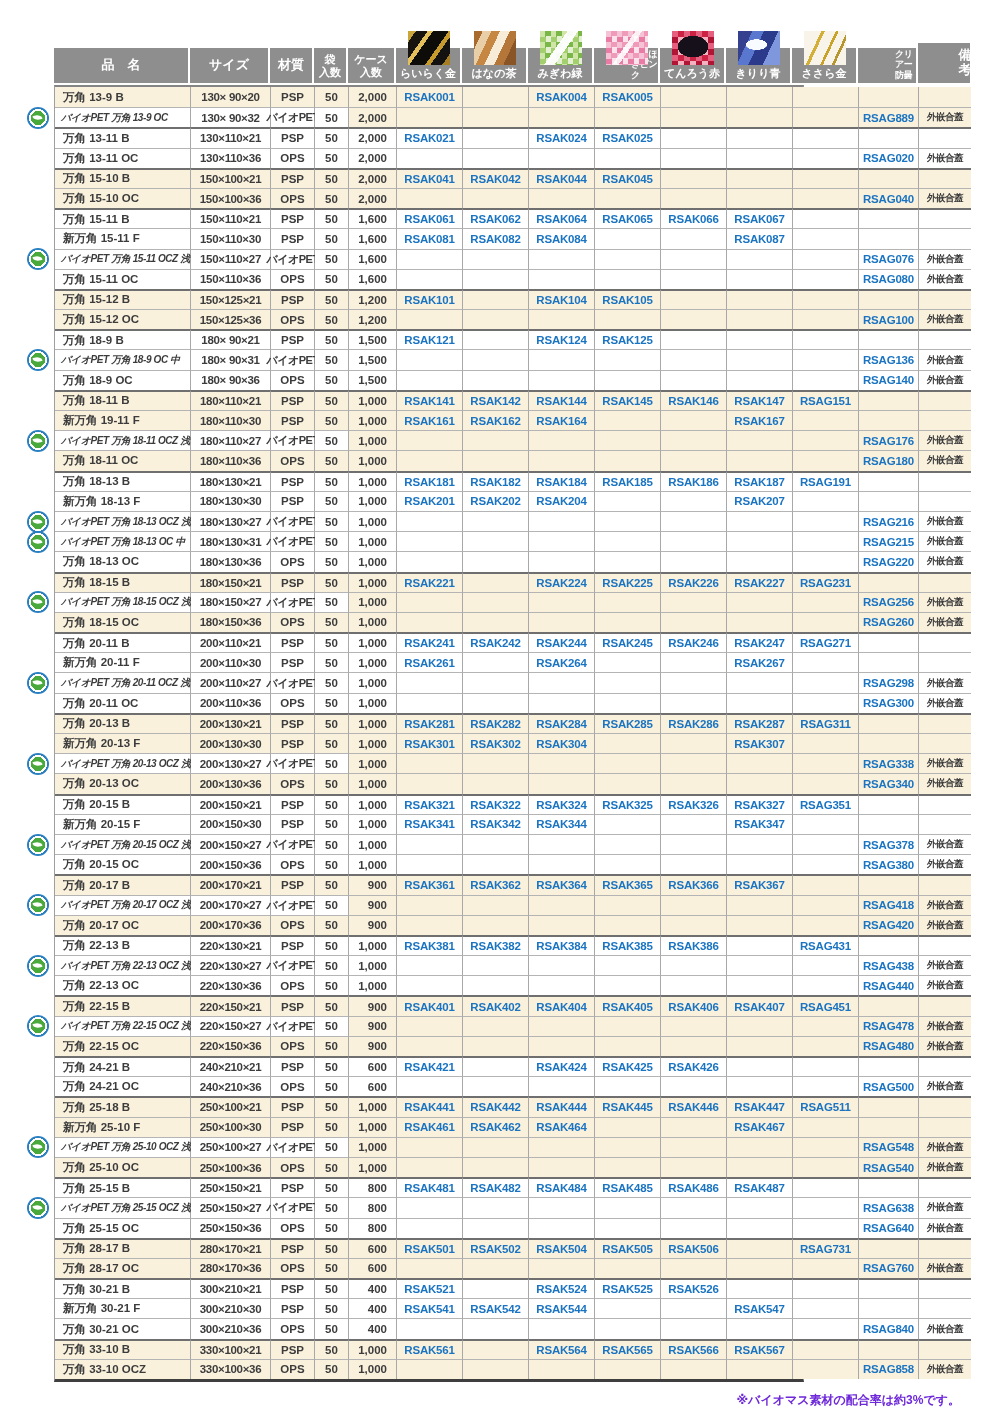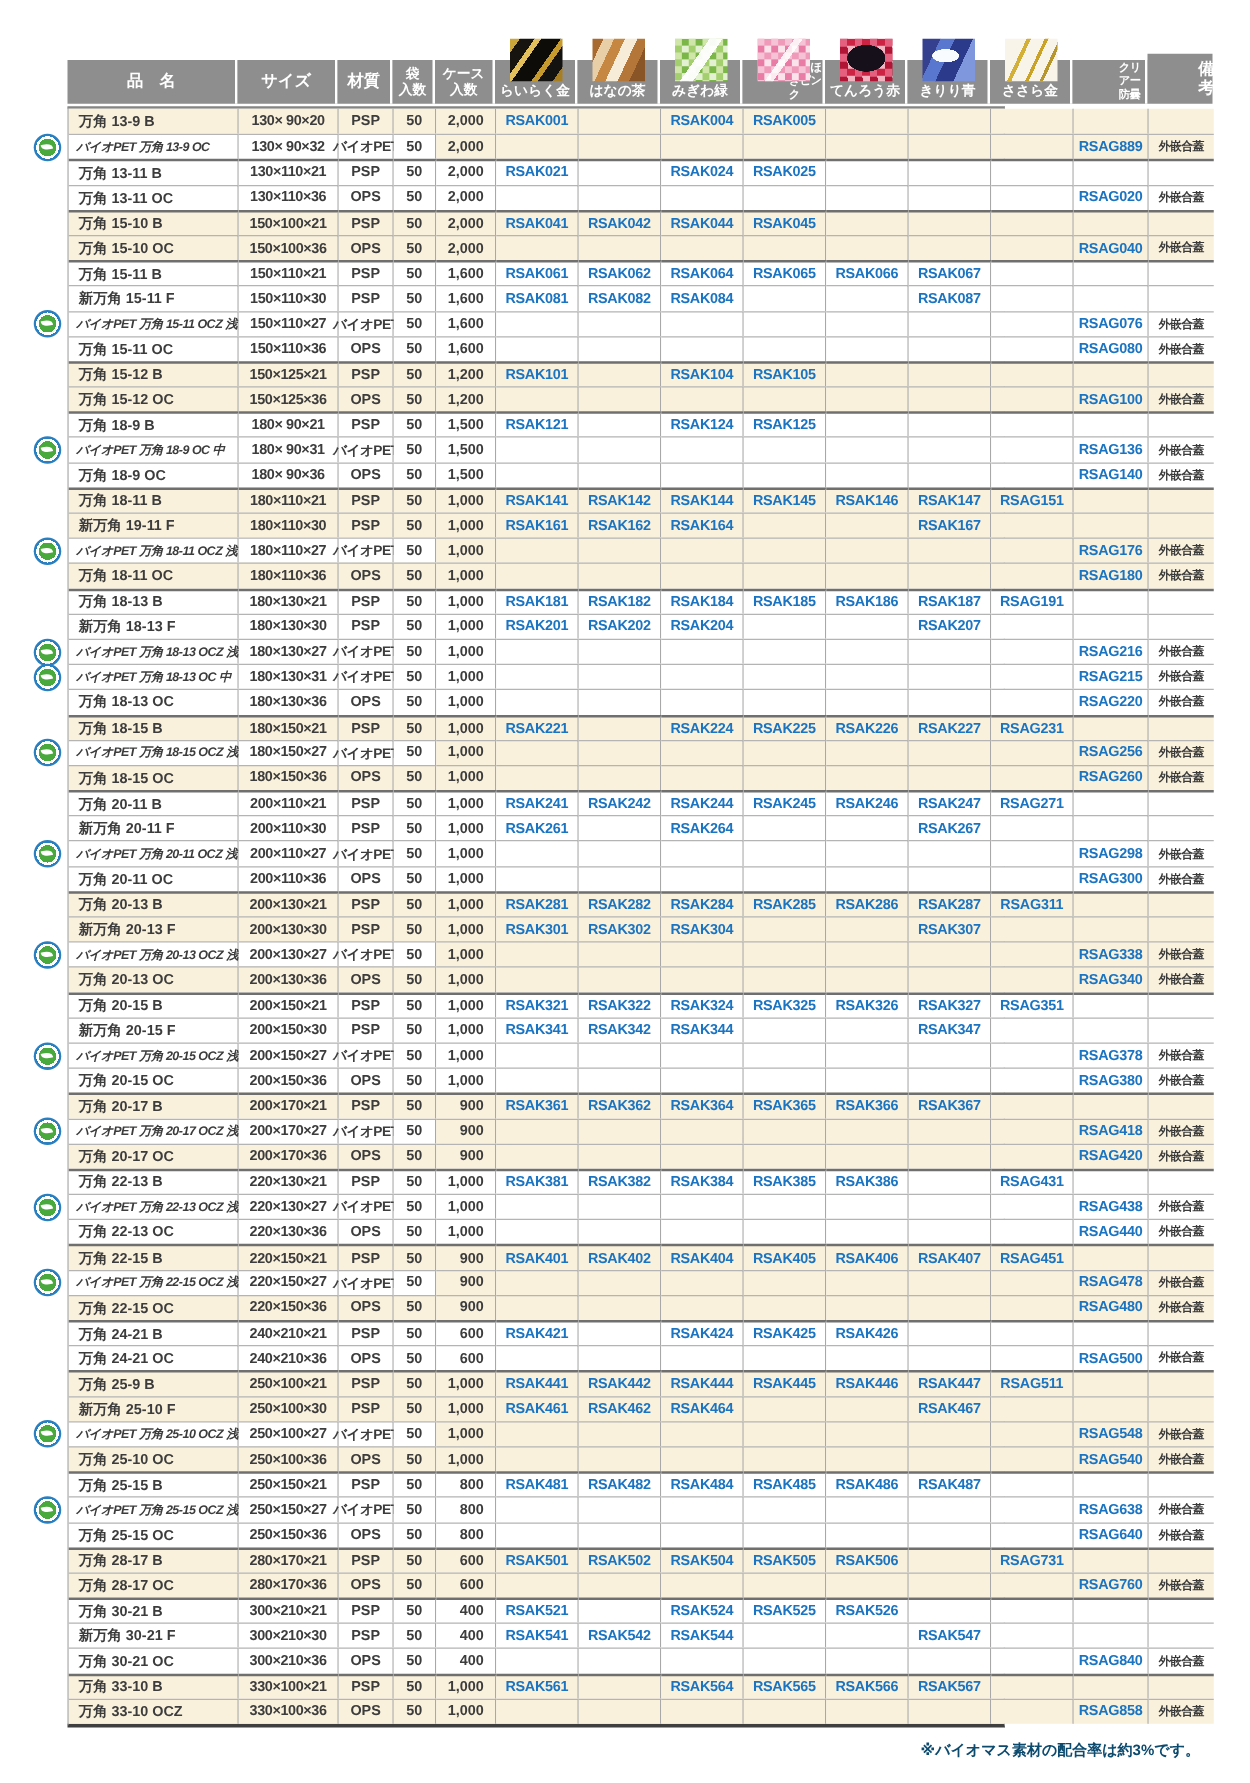--- a/index.html
+++ b/index.html
@@ -55,21 +55,21 @@
   .c.code { color:#1a74c2; font-weight:700; font-size:11.5px; letter-spacing:-0.2px; }
   .c.note { font-size:9.5px; color:#3a3a3a; letter-spacing:-0.5px; }
 
   .bio-icon { position:absolute; left:-28px; top:50%; transform:translateY(-50%);
               width:22px; height:22px; border-radius:50%;
               background:radial-gradient(circle at 50% 50%, #49a93c 0 7px, #ffffff 7px 9px, #2a7fc0 9px); }
   .bio-icon::after { content:""; position:absolute; left:6px; top:8px; width:9px; height:5px;
                      background:#fff; border-radius:0 80% 0 80%; transform:rotate(-14deg); }
 
   #footer-note { position:absolute; right:40px; top:1392px; font-size:12px;
-                 font-weight:700; color:#0c4a6e; }
+                 font-weight:700; color:#6d28d9; }
 </style>
 </head>
 <body>
 
 <div id="stage">
   <div id="tablewrap">
     <div id="header">
       <div id="hstrip">
           <div class="hcell ">品　名</div>
           <div class="hcell ">サイズ</div>
@@ -817,21 +817,21 @@
         <div class="c case white">600</div>
         <div class="c code white"></div>
         <div class="c code white"></div>
         <div class="c code white"></div>
         <div class="c code white"></div>
         <div class="c code white"></div>
         <div class="c code white"></div>
         <div class="c code white"></div>
         <div class="c code white">RSAG500</div>
         <div class="c note lastcol white">外嵌合蓋</div>
-        <div class="c name cream gs">万角 25-9 B</div>
+        <div class="c name cream gs">万角 25-18 B</div>
         <div class="c size cream gs">250×100×21</div>
         <div class="c mat cream gs">PSP</div>
         <div class="c cream gs">50</div>
         <div class="c case cream gs">1,000</div>
         <div class="c code cream gs">RSAK441</div>
         <div class="c code cream gs">RSAK442</div>
         <div class="c code cream gs">RSAK444</div>
         <div class="c code cream gs">RSAK445</div>
         <div class="c code cream gs">RSAK446</div>
         <div class="c code cream gs">RSAK447</div>

